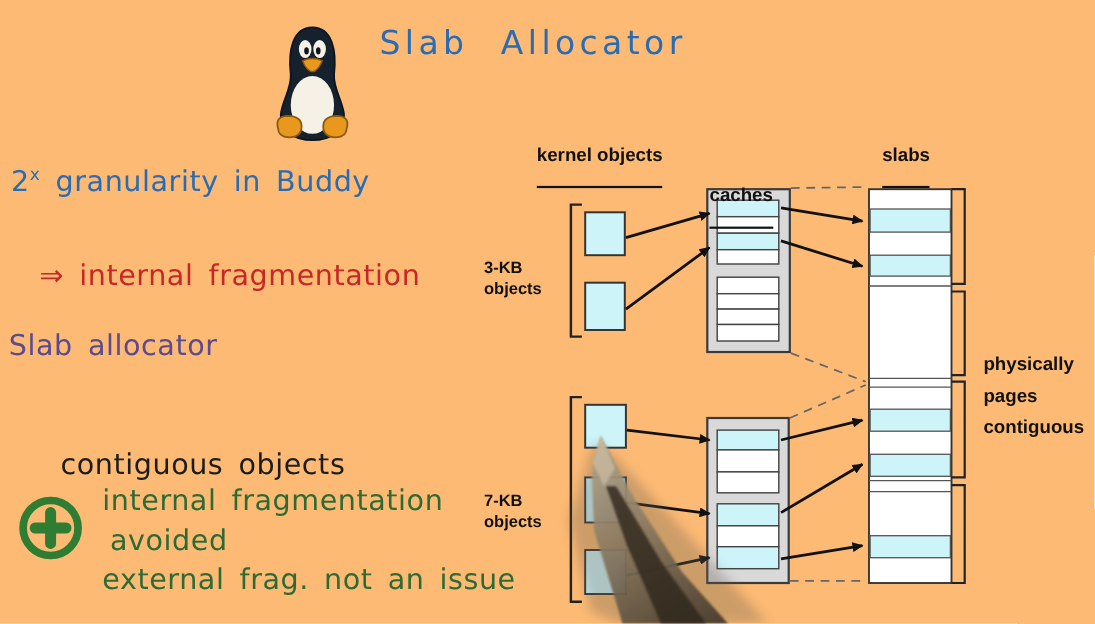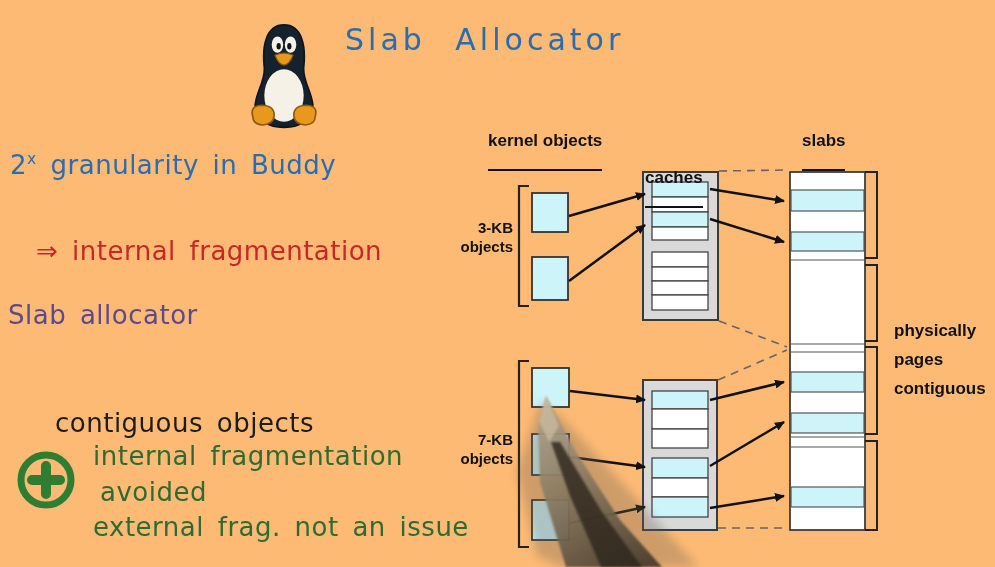--- a/index.html
+++ b/index.html
@@ -14,21 +14,21 @@
   .blue{color:var(--titleBlue,#2a6cb4);}
   .red{color:var(--noteRed,#c62828);}
   .purple{color:var(--notePurple,#5b4a8f);}
   .green{color:var(--noteGreen,#2e6b34);}
   .ink{color:var(--ink,#1c1c1c);}
   sup.hand{font-size:60%;vertical-align:super;}
   
   .dlabel{position:absolute;font-family:"Liberation Sans",sans-serif;font-weight:700;
           color:#111;white-space:nowrap;}
   .dheader{font-size:17px;border-bottom:2.5px solid #111;padding-bottom:18px;}
-  .sidelabel{font-size:15px;text-align:right;line-height:19px;}
+  .sidelabel{font-size:15px;line-height:19px;margin-top:16px;}
   .pageslabel{font-size:17px;line-height:29px;text-align:left;}
   svg{position:absolute;left:0;top:0;}
 </style>
 </head>
 <body>
 
 <div id="stage">
 
   <svg width="995" height="567" viewBox="0 0 995 567">
     <defs>

